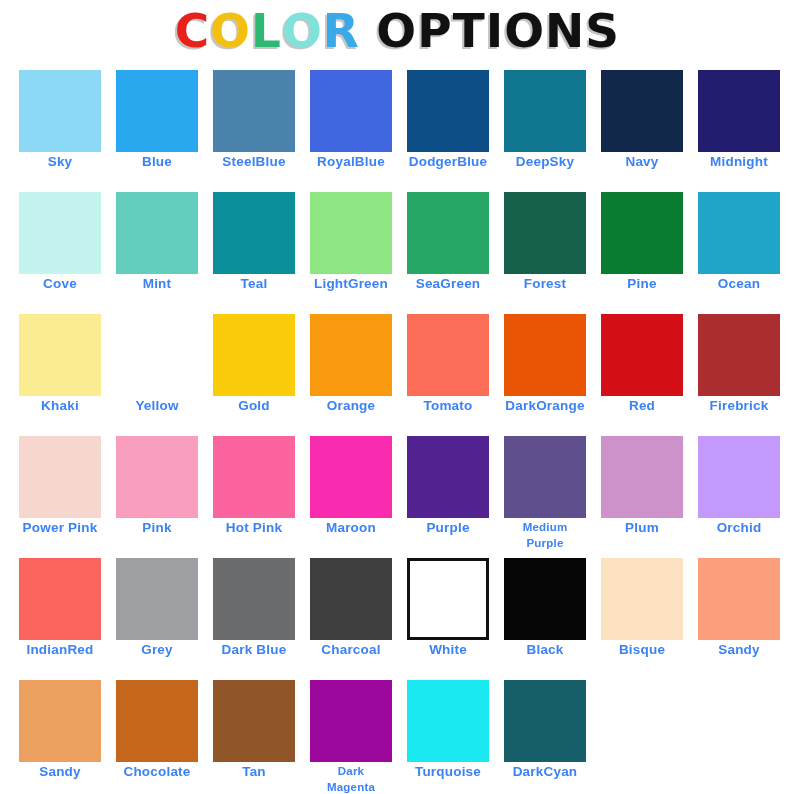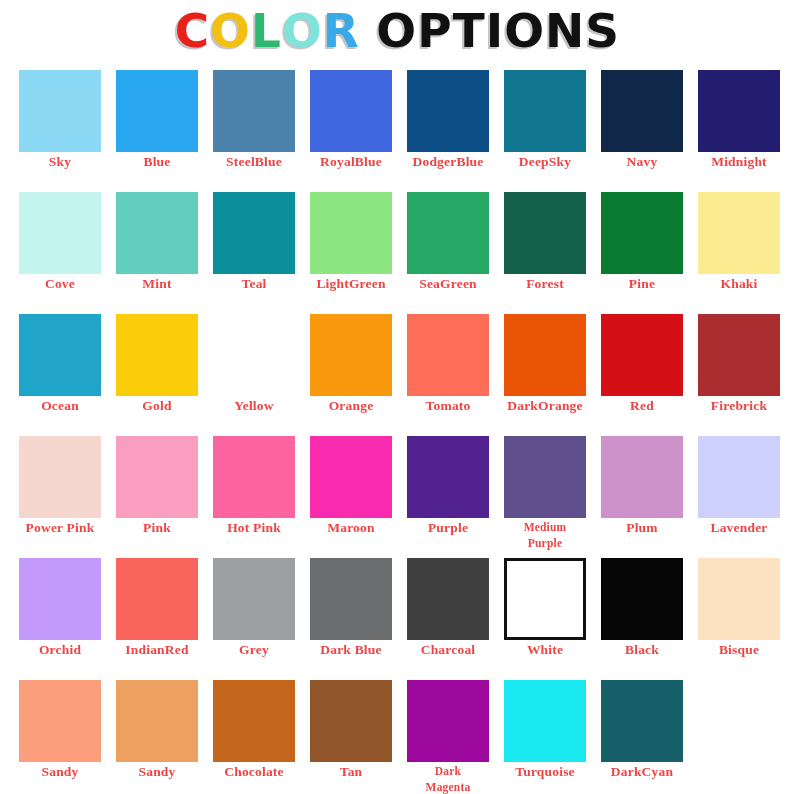--- a/index.html
+++ b/index.html
@@ -80,22 +80,22 @@
   .swatch.bordered {
     border: 3px solid #111111;
   }
 
   .label {
     position: absolute;
     left: -14px;
     top: 84px;
     width: 110px;
     text-align: center;
-    color: #ef4444;
-    font-family: Liberation Serif, serif;
+    color: #3b82f6;
+    font-family: Liberation Sans, sans-serif;
     font-size: 13.5px;
     font-weight: 700;
     line-height: 15px;
     letter-spacing: 0.2px;
     white-space: nowrap;
   }
 
   .label.two-line {
     font-size: 11.5px;
     line-height: 16px;
@@ -169,34 +169,34 @@
       </div>
       <div class="cell">
         <div class="swatch" style="background: rgb(20, 96, 75);"></div>
         <div class="label">Forest</div>
       </div>
       <div class="cell">
         <div class="swatch" style="background: rgb(10, 124, 49);"></div>
         <div class="label">Pine</div>
       </div>
       <div class="cell">
+        <div class="swatch" style="background: rgb(32, 165, 201);"></div>
+        <div class="label">Ocean</div>
+      </div>
+      <div class="cell">
         <div class="swatch" style="background: rgb(251, 235, 145);"></div>
         <div class="label">Khaki</div>
       </div>
       <div class="cell">
-        <div class="swatch" style="background: rgb(32, 165, 201);"></div>
-        <div class="label">Ocean</div>
+        <div class="swatch"></div>
+        <div class="label">Yellow</div>
       </div>
       <div class="cell">
         <div class="swatch" style="background: rgb(251, 204, 9);"></div>
         <div class="label">Gold</div>
-      </div>
-      <div class="cell">
-        <div class="swatch"></div>
-        <div class="label">Yellow</div>
       </div>
       <div class="cell">
         <div class="swatch" style="background: rgb(249, 153, 13);"></div>
         <div class="label">Orange</div>
       </div>
       <div class="cell">
         <div class="swatch" style="background: rgb(252, 110, 87);"></div>
         <div class="label">Tomato</div>
       </div>
       <div class="cell">
@@ -236,24 +236,20 @@
         <div class="label two-line">
           <span class="l2">Medium</span>
           <span class="l2">Purple</span>
         </div>
       </div>
       <div class="cell">
         <div class="swatch" style="background: rgb(205, 146, 202);"></div>
         <div class="label">Plum</div>
       </div>
       <div class="cell">
-        <div class="swatch" style="background: rgb(204, 208, 250);"></div>
-        <div class="label">Lavender</div>
-      </div>
-      <div class="cell">
         <div class="swatch" style="background: rgb(195, 153, 251);"></div>
         <div class="label">Orchid</div>
       </div>
       <div class="cell">
         <div class="swatch" style="background: rgb(249, 101, 92);"></div>
         <div class="label">IndianRed</div>
       </div>
       <div class="cell">
         <div class="swatch" style="background: rgb(157, 159, 162);"></div>
         <div class="label">Grey</div>

